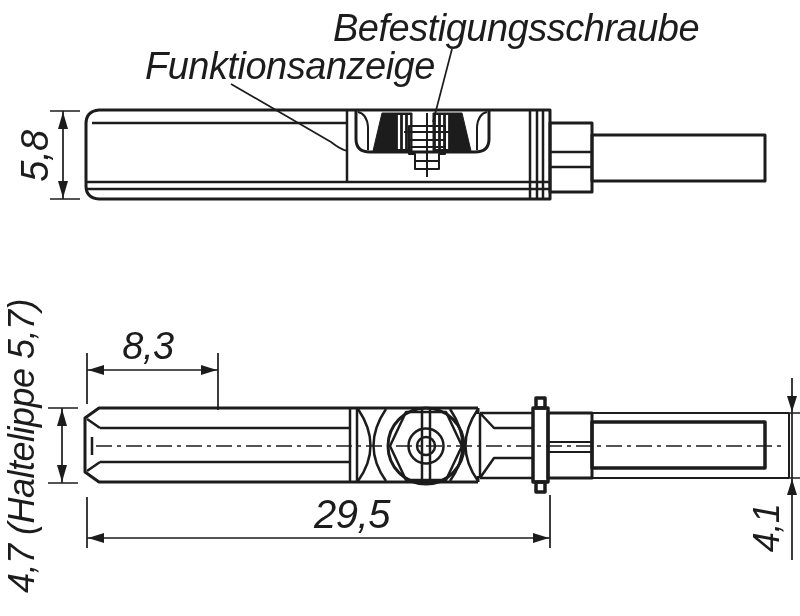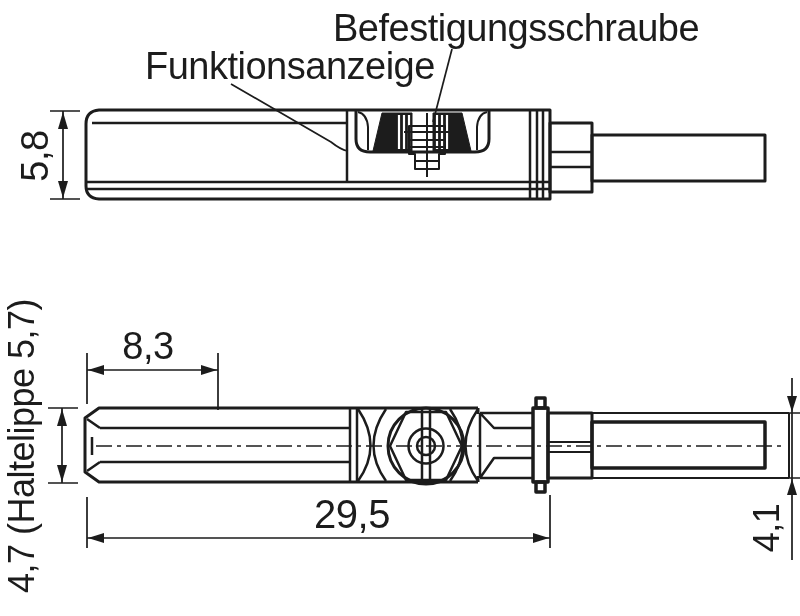--- a/index.html
+++ b/index.html
@@ -1,17 +1,17 @@
 <!DOCTYPE html>
 <html style="--line: #1c1c1c; --bg: #ffffff;"><head>
 <meta charset="utf-8">
 <style>
   :root { --line:#1c1c1c; --bg:#ffffff; }
   html,body { margin:0; padding:0; background:var(--bg); }
-  .stage { width:800px; height:616px; background:var(--bg); }
+  .stage { width:800px; height:616px; background:var(--bg);font-style:italic; }
   svg { display:block; }
   svg * { vector-effect:none; }
   .ln { stroke:var(--line); fill:none; stroke-linecap:butt; stroke-linejoin:round; }
   .s15 { stroke-width:1.7; }
   .s2  { stroke-width:2; }
   .s25 { stroke-width:2.5; }
   .s3  { stroke-width:3; }
   .s35 { stroke-width:3.5; }
   .blk { fill:var(--line); stroke:var(--line); stroke-width:1; }
   .knurl { stroke:#ffffff; stroke-width:2.2; fill:none; }

